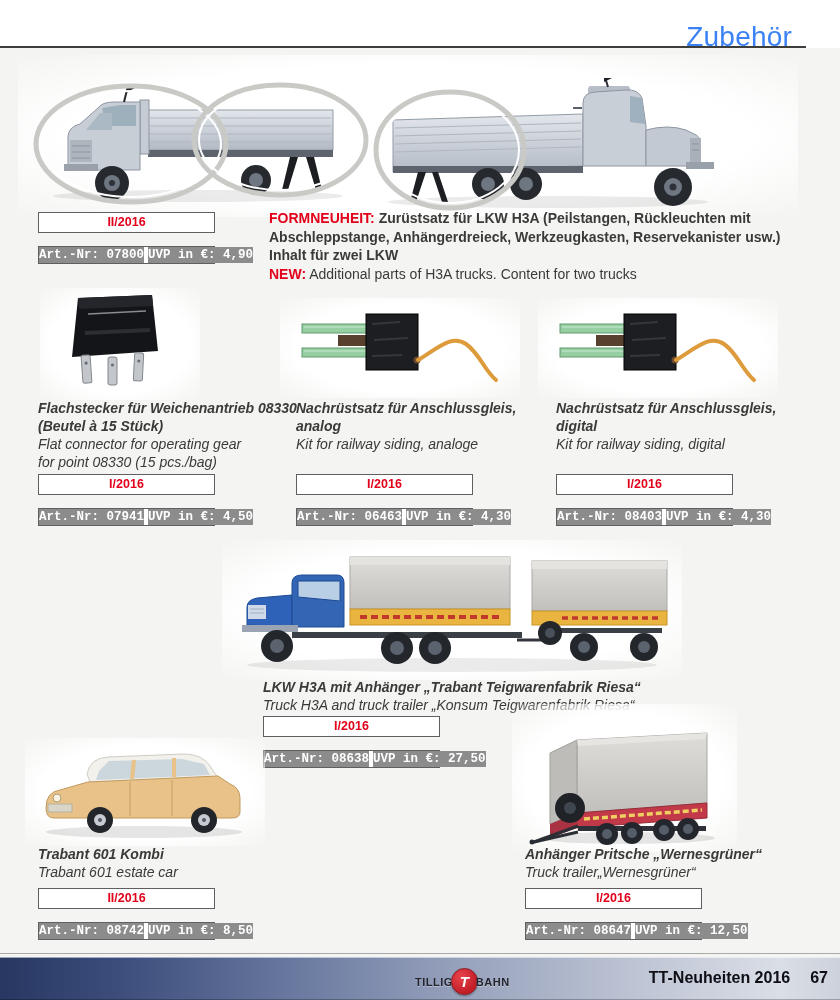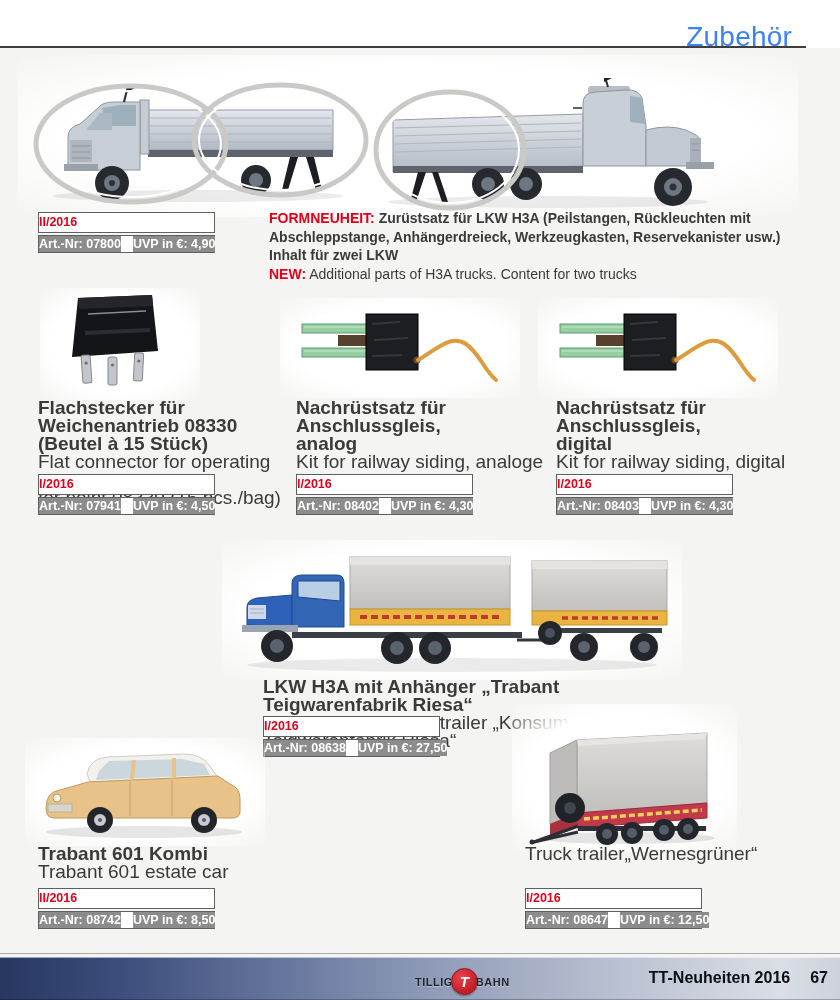--- a/index.html
+++ b/index.html
@@ -6,29 +6,29 @@
   body{font-family:"Liberation Sans", sans-serif; background:#e9e9e8;}
   #page{position:relative;width:840px;height:1000px;background:#f4f4f2;overflow:hidden;}
   
   .header-strip{position:absolute;left:0;top:0;width:840px;height:48px;background:#ffffff;}
   .header-title{position:absolute;top:13px;right:48px;font-size:28px;color:#3b82f6;letter-spacing:.2px;margin-top:8px;}
   .header-rule{position:absolute;left:0;top:46px;width:806px;height:2px;background:#3d3d3c;}
   
   .photo-bg{position:absolute;background:radial-gradient(ellipse at center,#ffffff 62%,rgba(255,255,255,0) 100%);}
   
   .infobox{position:absolute;width:177px;}
-  .release{background:#fff;border:1px solid #5f5f5f;color:#e2001a;font-weight:bold;font-size:12.5px;height:19px;line-height:19px;}
-  .artrow{display:flex;gap:12px;margin-top:2px;border:1px solid #5f5f5f;background:#fff;}
+  .release{background:#fff;border:1px solid #5f5f5f;color:#e2001a;font-weight:bold;font-size:12.5px;text-align:center;height:19px;line-height:19px;}
+  .artrow{display:flex;gap:4px;margin-top:13px;border:1px solid #5f5f5f;background:#fff;font-family:Liberation Mono, monospace;}
   .artrow .cell{flex:1;background:#8c8c8c;color:#ffffff;font-weight:bold;font-size:12.5px;height:16px;line-height:17px;text-align:center;white-space:nowrap;}
   
   .desc{position:absolute;font-size:14px;line-height:18.5px;color:#3a3a39;margin-left:41px;}
   .b{font-weight:bold;}
   .red{color:#e2001a;font-weight:bold;}
   .pre{white-space:pre-line;}
-  .pname{position:absolute;font-size:19px;line-height:18px;color:#3a3a39;}
+  .pname{position:absolute;font-size:14px;line-height:18px;color:#3a3a39;font-style:italic;}
   .pname .de{font-weight:bold;white-space:pre-line;}
   .pname .en{white-space:pre-line;}
   
   .footer-gap-line{position:absolute;left:0;top:953px;width:840px;height:1px;background:#a9a9a9;}
   .footer-bar{position:absolute;left:0;top:957px;width:840px;height:43px;
     background:linear-gradient(to right,#273761 0%,#3c4d7c 14%,#67779e 34%,#97a2bc 55%,#bcc3d3 75%,#dadee6 93%,#ccd1db 100%);
     box-shadow:inset 0 1px 0 rgba(255,255,255,.55), inset 0 -1px 0 rgba(0,0,0,.25);}
   .logo{position:absolute;left:415px;top:968px;display:flex;align-items:center;}
   .logo-word{font-size:11px;font-weight:bold;color:#23242e;letter-spacing:.5px;text-shadow:0 1px 0 rgba(255,255,255,.35);}
   .logo-circle{width:25px;height:25px;border-radius:50%;background:radial-gradient(circle at 35% 30%,#e8434b,#c31d27 70%);border:1px solid #8c161d;color:#fff;
@@ -214,21 +214,21 @@
   <div class="infobox" style="left:38px;top:474px;">
     <div class="release">I/2016</div>
     <div class="artrow">
       <div class="cell">Art.-Nr: 07941</div>
       <div class="cell">UVP in €: 4,50</div>
     </div>
   </div>
   <div class="infobox" style="left:296px;top:474px;">
     <div class="release">I/2016</div>
     <div class="artrow">
-      <div class="cell">Art.-Nr: 08402</div>
+      <div class="cell">Art.-Nr: 06463</div>
       <div class="cell">UVP in €: 4,30</div>
     </div>
   </div>
   <div class="infobox" style="left:556px;top:474px;">
     <div class="release">I/2016</div>
     <div class="artrow">
       <div class="cell">Art.-Nr: 08403</div>
       <div class="cell">UVP in €: 4,30</div>
     </div>
   </div>
@@ -333,20 +333,21 @@
     <circle cx="142" cy="122" r="11" fill="#23262c"></circle>
       <circle cx="142" cy="122" r="5" fill="#555d68"></circle>
     <circle cx="166" cy="121" r="11" fill="#23262c"></circle>
       <circle cx="166" cy="121" r="5" fill="#555d68"></circle>
     <line x1="56" y1="118" x2="12" y2="134" stroke="#2b2f35" stroke-width="3"></line>
     <line x1="56" y1="124" x2="12" y2="134" stroke="#2b2f35" stroke-width="3"></line>
     <circle cx="10" cy="134" r="2.5" fill="#2b2f35"></circle>
   </svg>
 
   <div class="pname" style="left:525px;top:845px;width:290px;">
+    <div class="de">Anhänger Pritsche „Wernesgrüner“</div>
     <div class="en">Truck trailer„Wernesgrüner“</div>
   </div>
   <div class="infobox" style="left:525px;top:888px;">
     <div class="release">I/2016</div>
     <div class="artrow">
       <div class="cell">Art.-Nr: 08647</div>
       <div class="cell">UVP in €: 12,50</div>
     </div>
   </div>
 

